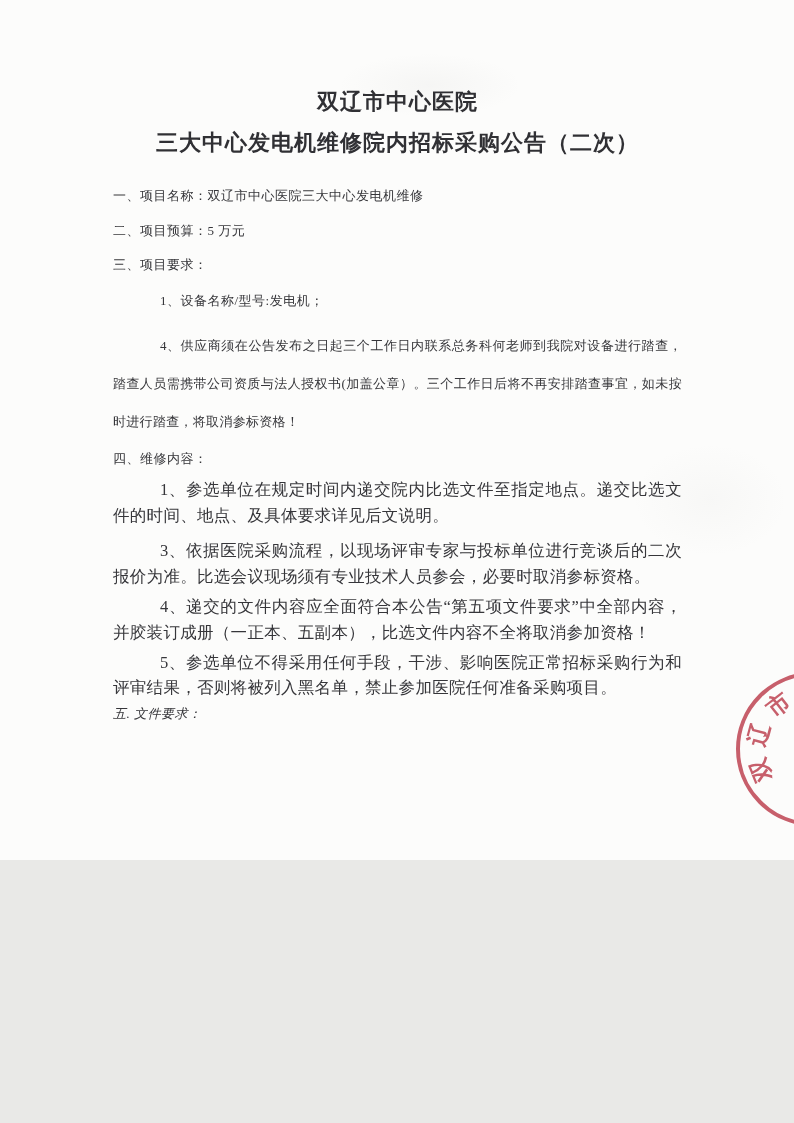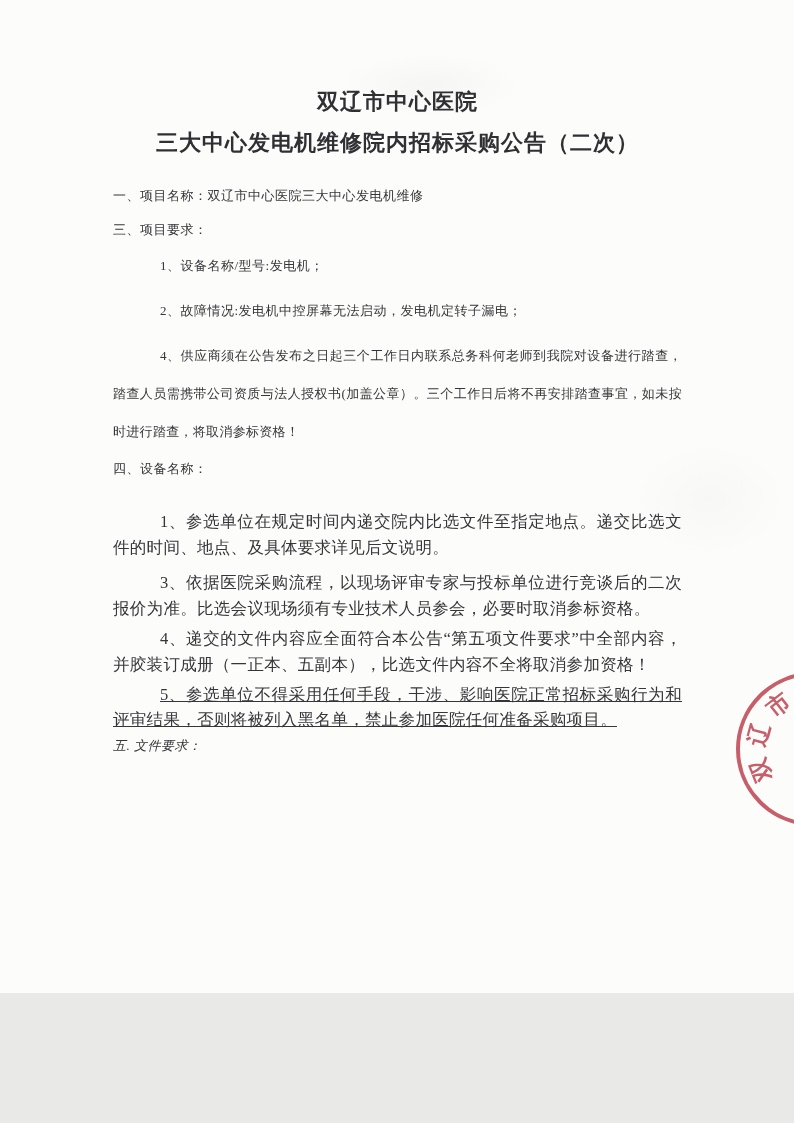--- a/index.html
+++ b/index.html
@@ -3,21 +3,21 @@
 <meta charset="utf-8">
 <style>
   html,body{margin:0;padding:0;}
   body{
     width:794px;height:1123px;
     background:#e9e9e7;
     font-family:"Liberation Serif","DejaVu Serif",serif;
   }
   .page{
     position:relative;
-    width:794px;height:993px;
+    width:794px;height:860px;
     margin:0 auto;
     background:#fcfcfb;
     color:#36363a;
     overflow:hidden;
   }
   
   .scan-noise{
     position:absolute;inset:0;
     background:
       radial-gradient(closest-side, rgba(160,160,155,.07), rgba(0,0,0,0) 70%) 300px 40px/260px 90px no-repeat,
@@ -41,25 +41,25 @@
   .loose{line-height:38px;}
   .tight{line-height:26px;font-size:16.5px;}
   .b1{margin-top:26px;}
   .b2{margin-top:11px;}
   .b3{margin-top:10px;}
   .b4{margin-top:12px;}
   .b5{margin-top:21px;}
   .b6{margin-top:21px;}
   .b7{margin-top:14px;}
   .b8{margin-top:6px;}
-  .b9{margin-top:28px;}
+  .b9{margin-top:6px;}
   .b10{margin-top:12px;}
   .b11{margin-top:9px;font-family:Liberation Serif, serif;}
   .b12{margin-top:4px;}
-  .b13{margin-top:4px;line-height:25px;text-decoration:underline;}
+  .b13{margin-top:4px;line-height:25px;}
   .b14{margin-top:2px;font-style:italic;}
   
   .stamp{
     position:absolute;top:672px;right:-96px;
     width:146px;height:146px;
     border:4px solid #c04a58;
     border-radius:50%;
     opacity:.88;
   }
   .stamp-char{
@@ -75,25 +75,25 @@
 <body>
 
 <div class="page">
   <div class="scan-noise"></div>
 
   <div class="content">
     <div class="title title1">双辽市中心医院</div>
     <div class="title title2">三大中心发电机维修院内招标采购公告（二次）</div>
 
     <div class="blk sect b1">一、项目名称：双辽市中心医院三大中心发电机维修</div>
+    <div class="blk sect b2">二、项目预算：5 万元</div>
     <div class="blk sect b3">三、项目要求：</div>
     <div class="blk sub b4">1、设备名称/型号:发电机；</div>
-    <div class="blk sub b5">2、故障情况:发电机中控屏幕无法启动，发电机定转子漏电；</div>
     <div class="blk para loose b7">4、供应商须在公告发布之日起三个工作日内联系总务科何老师到我院对设备进行踏查，踏查人员需携带公司资质与法人授权书(加盖公章）。三个工作日后将不再安排踏查事宜，如未按时进行踏查，将取消参标资格！</div>
-    <div class="blk sect b8">四、设备名称：</div>
+    <div class="blk sect b8">四、维修内容：</div>
     <div class="blk para tight b9">1、参选单位在规定时间内递交院内比选文件至指定地点。递交比选文件的时间、地点、及具体要求详见后文说明。</div>
     <div class="blk para tight b11">3、依据医院采购流程，以现场评审专家与投标单位进行竞谈后的二次报价为准。比选会议现场须有专业技术人员参会，必要时取消参标资格。</div>
     <div class="blk para tight b12">4、递交的文件内容应全面符合本公告“第五项文件要求”中全部内容，并胶装订成册（一正本、五副本），比选文件内容不全将取消参加资格！</div>
     <div class="blk para tight b13">5、参选单位不得采用任何手段，干涉、影响医院正常招标采购行为和评审结果，否则将被列入黑名单，禁止参加医院任何准备采购项目。</div>
     <div class="blk sect b14">五. 文件要求：</div>
   </div>
 
   <div class="stamp" style="border-color: rgb(192, 74, 88);">
     <span class="stamp-char sc0" style="color: rgb(192, 74, 88);">双</span>
     <span class="stamp-char sc1" style="color: rgb(192, 74, 88);">辽</span>

